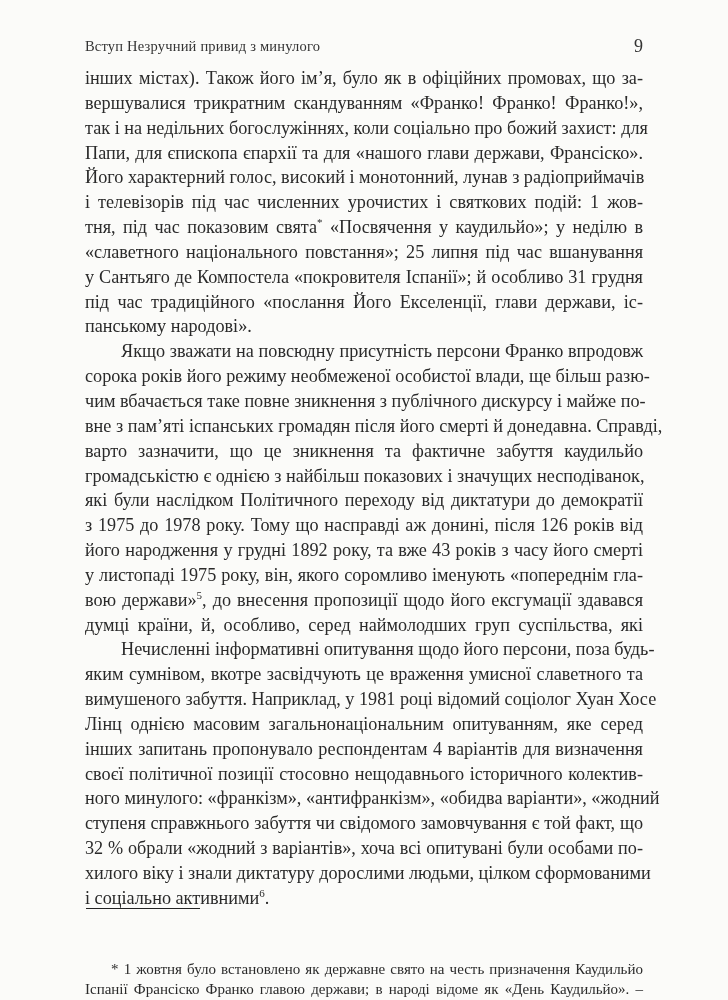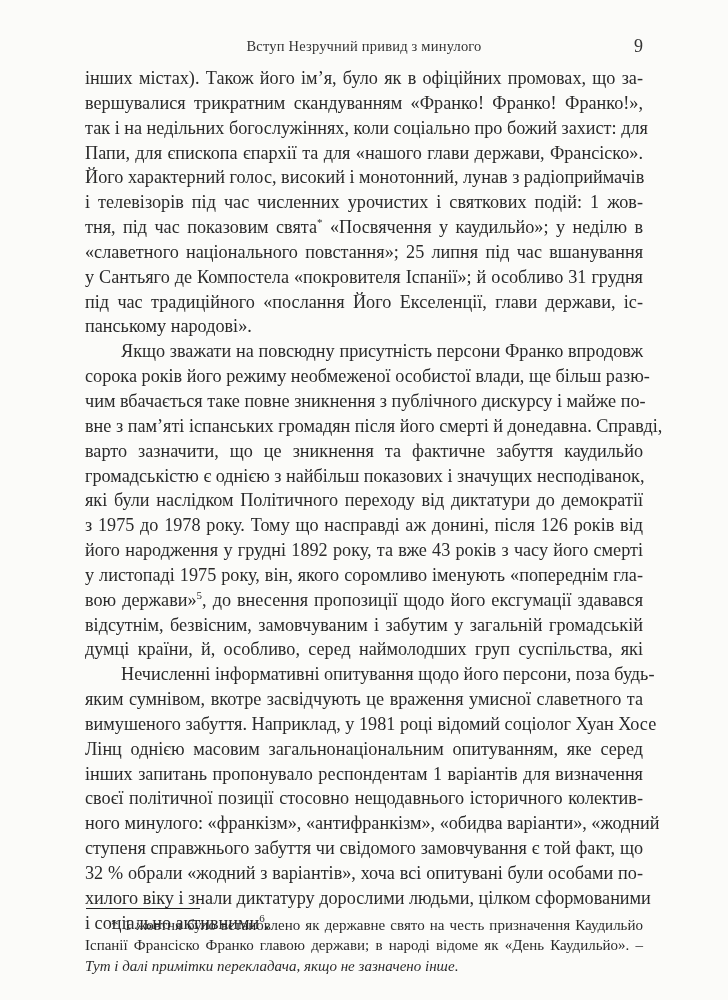--- a/index.html
+++ b/index.html
@@ -7,21 +7,21 @@
     width: 728px; height: 1000px; overflow: hidden;
     background: #fbfbf9;
     font-family: "Liberation Serif", "DejaVu Serif", serif;
     color: #2a2a2a;
     position: relative;
   }
   .header {
     position: absolute; top: 38px; left: 85px; width: 558px; height: 22px;
   }
   .running-title {
-    position: absolute; left: 0; right: 0; top: 0; text-align: center;
+    position: absolute; left: 0; right: 0; top: 0; 
     font-size: 14.5px; letter-spacing: 0.2px; color: #333;
   }
   .page-number {
     position: absolute; right: 0; top: -2px; font-size: 18px; color: #333;
   }
   .body-text {
     position: absolute; top: 66px; left: 85px; width: 558px;
     font-size: 18.2px; line-height: 24.85px;
   }
   .line {
@@ -34,21 +34,21 @@
   .footnote-rule {
     position: absolute; top: 908px; left: 86px; width: 114px; height: 0;
     border-top: 1.3px solid #222;
   }
   .footnotes {
     position: absolute; top: 915px; left: 85px; width: 558px;
     font-size: 15px; line-height: 20.3px;
   }
   .fn-line { display: block; white-space: nowrap; text-align: justify; text-align-last: justify; }
   .fn-line.last { text-align-last: left; }
-  .fn-line.indent { text-indent: 26px; }
+  .fn-line.indent { text-indent: 26px; margin-top: 44px; }
   em { font-style: italic; }
 </style>
 </head>
 <body>
 
 <div class="header">
   <div class="running-title">Вступ Незручний привид з минулого</div>
   <div class="page-number">9</div>
 </div>
 
@@ -73,30 +73,29 @@
     <span class="line">сорока років його режиму необмеженої особистої влади, ще більш разю-</span>
     <span class="line">чим вбачається таке повне зникнення з публічного дискурсу і майже по-</span>
     <span class="line">вне з пам’яті іспанських громадян після його смерті й донедавна. Справді,</span>
     <span class="line">варто зазначити, що це зникнення та фактичне забуття каудильйо</span>
     <span class="line">громадськістю є однією з найбільш показових і значущих несподіванок,</span>
     <span class="line">які були наслідком Політичного переходу від диктатури до демократії</span>
     <span class="line">з 1975 до 1978 року. Тому що насправді аж донині, після 126 років від</span>
     <span class="line">його народження у грудні 1892 року, та вже 43 років з часу його смерті</span>
     <span class="line">у листопаді 1975 року, він, якого соромливо іменують «попереднім гла-</span>
     <span class="line"><span>вою держави»</span><sup>5</sup><span>, до внесення пропозиції щодо його ексгумації здавався</span></span>
-    <span class="line">відсутнім, безвісним, замовчуваним і забутим у загальній громадській</span>
     <span class="line">думці країни, й, особливо, серед наймолодших груп суспільства, які</span>
   </div>
 
   <div>
     <span class="line indent">Нечисленні інформативні опитування щодо його персони, поза будь-</span>
     <span class="line">яким сумнівом, вкотре засвідчують це враження умисної славетного та</span>
     <span class="line">вимушеного забуття. Наприклад, у 1981 році відомий соціолог Хуан Хосе</span>
     <span class="line">Лінц однією масовим загальнонаціональним опитуванням, яке серед</span>
-    <span class="line">інших запитань пропонувало респондентам 1 варіантів для визначення</span>
+    <span class="line">інших запитань пропонувало респондентам 4 варіантів для визначення</span>
     <span class="line">своєї політичної позиції стосовно нещодавнього історичного колектив-</span>
     <span class="line">ного минулого: «франкізм», «антифранкізм», «обидва варіанти», «жодний</span>
     <span class="line">ступеня справжнього забуття чи свідомого замовчування є той факт, що</span>
     <span class="line">32 % обрали «жодний з варіантів», хоча всі опитувані були особами по-</span>
     <span class="line">хилого віку і знали диктатуру дорослими людьми, цілком сформованими</span>
     <span class="line last"><span>і соціально активними</span><sup>6</sup><span>.</span></span>
   </div>
 
 </div>
 

